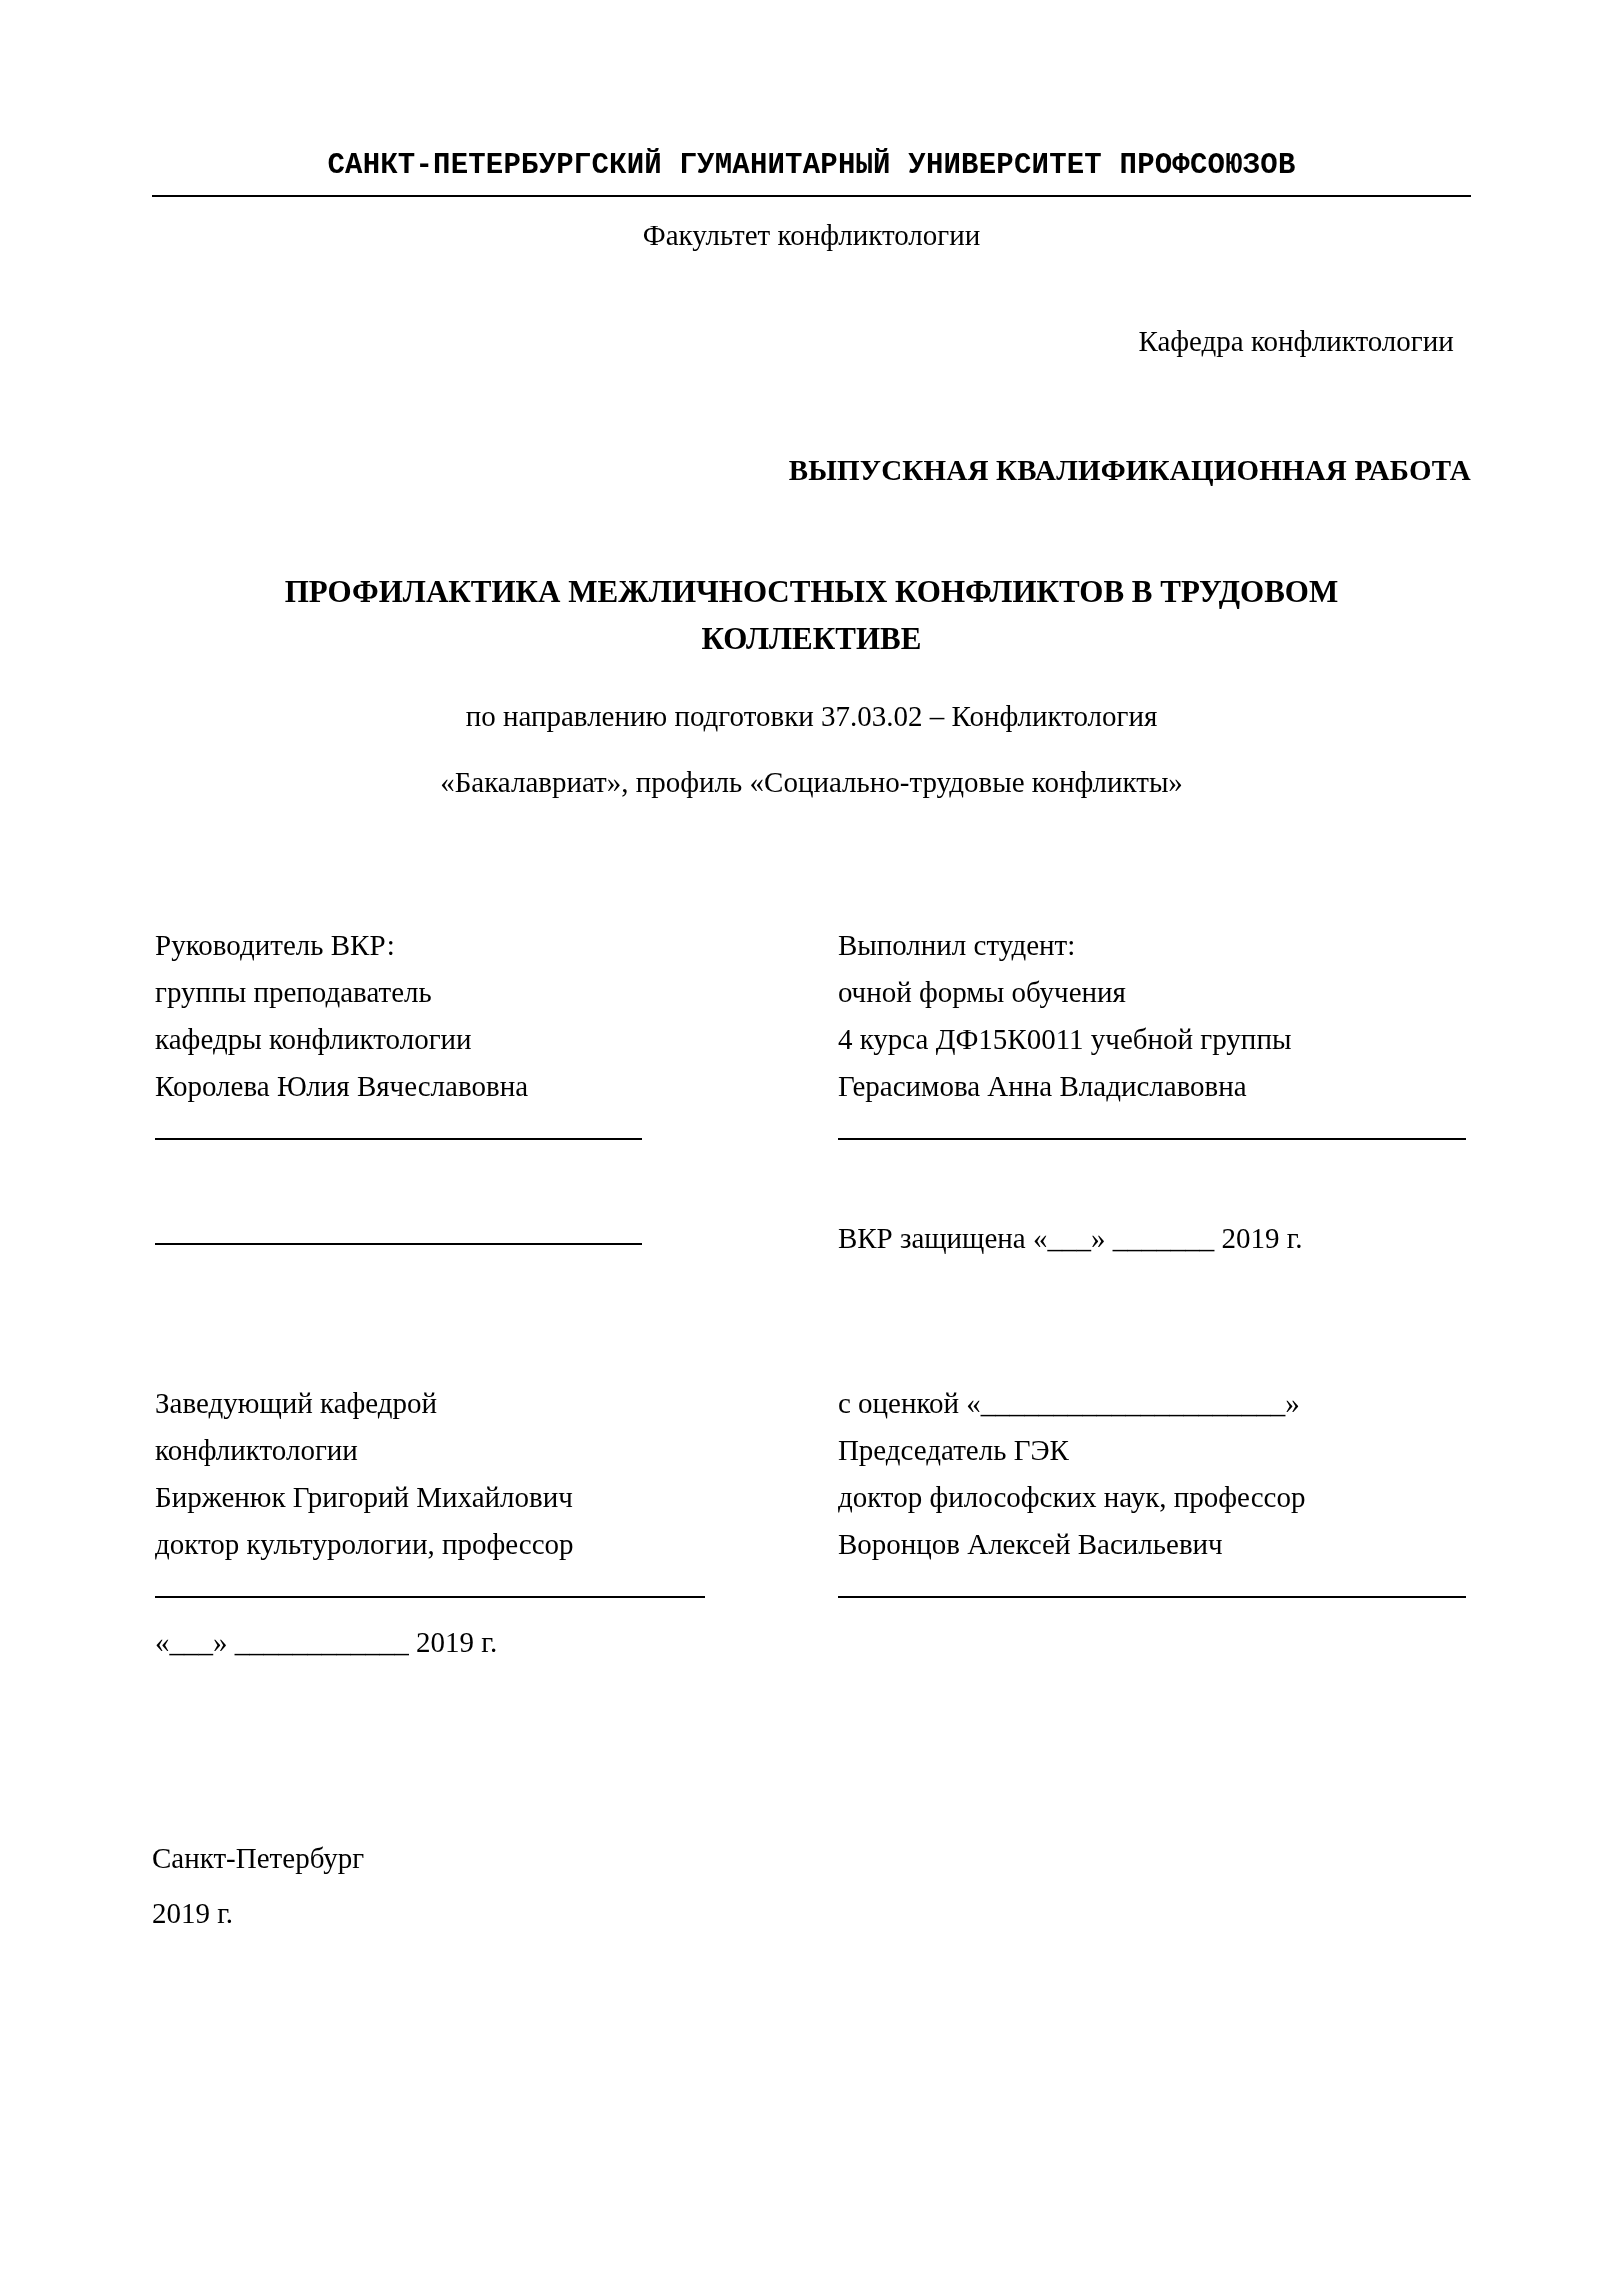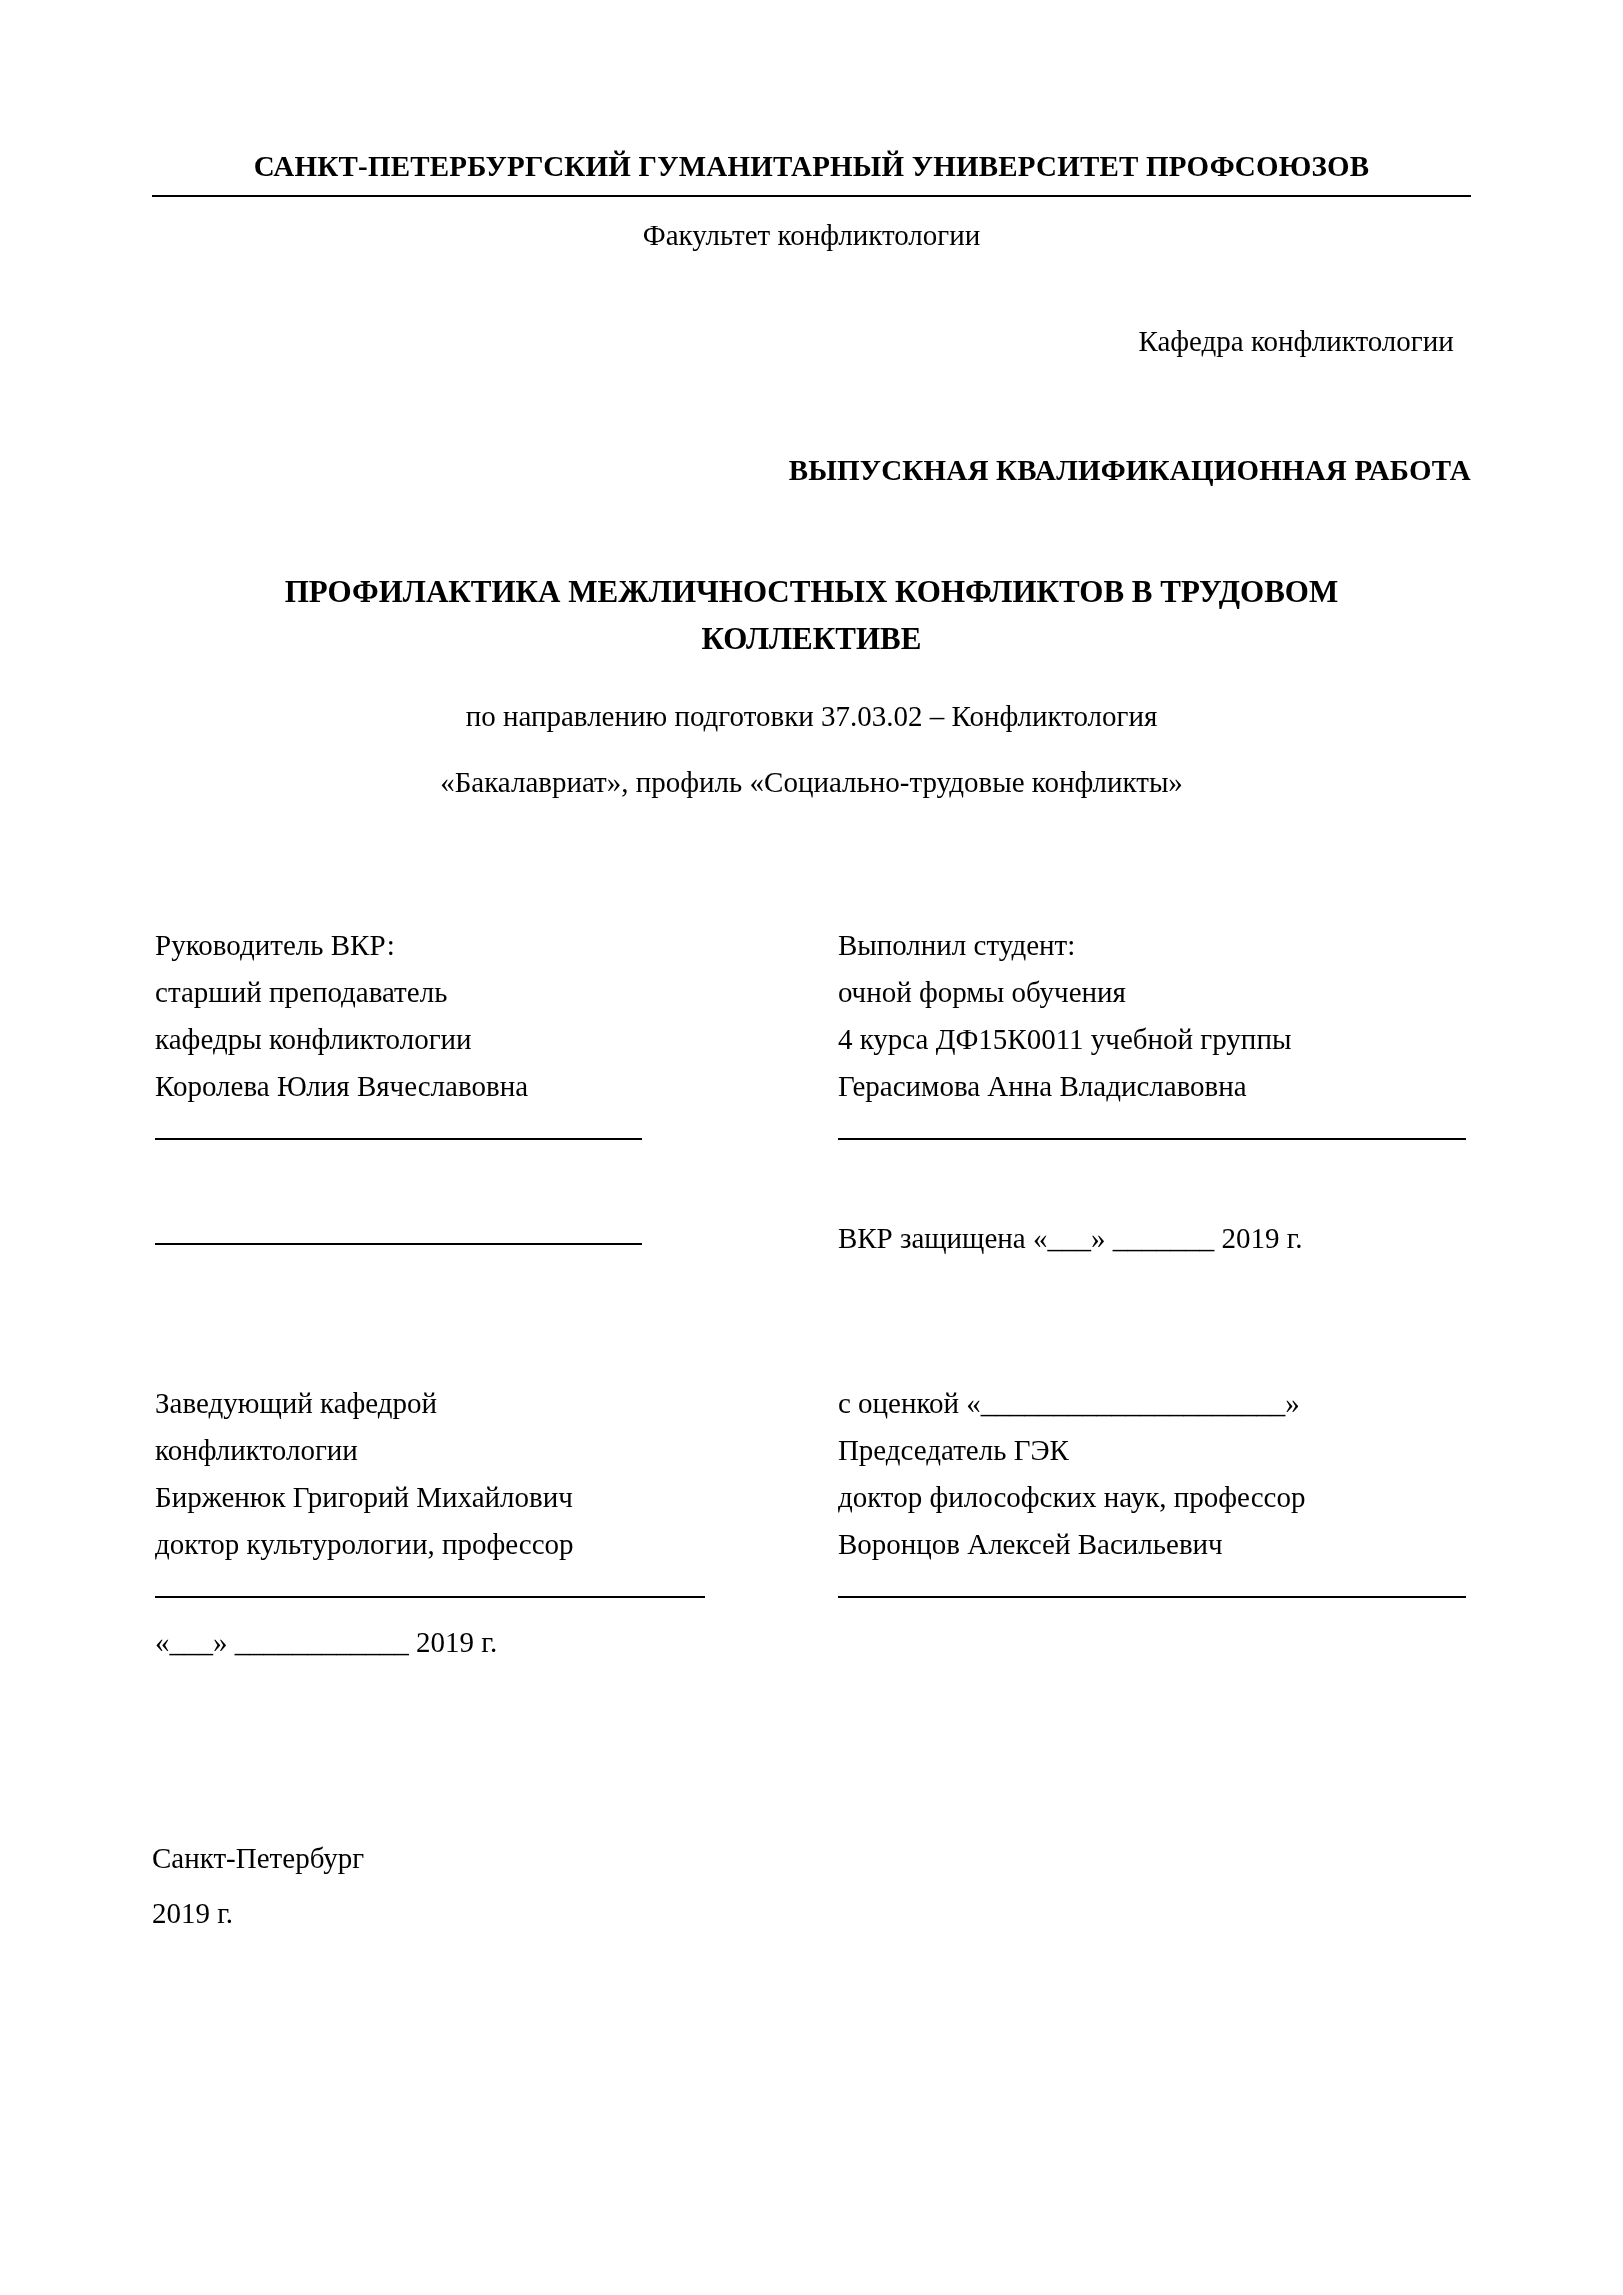--- a/index.html
+++ b/index.html
@@ -26,21 +26,21 @@
     position: relative;
   }
 
   
   .university {
     text-align: center;
     font-weight: bold;
     font-size: 29px;
     letter-spacing: 0.2px;
     line-height: 1.2;
-    font-family: Liberation Serif, serif;
+    font-family: Liberation Mono, monospace;
   }
   .rule {
     border: none;
     border-top: 2.4px solid #000;
     margin: 11px 0 0 0;
     width: 100%;
   }
   .faculty {
     text-align: center;
     font-size: 29px;
@@ -132,21 +132,21 @@
     <div class="department">Кафедра конфликтологии</div>
 
     <div class="doc-type">ВЫПУСКНАЯ КВАЛИФИКАЦИОННАЯ РАБОТА</div>
     <div class="title">ПРОФИЛАКТИКА МЕЖЛИЧНОСТНЫХ КОНФЛИКТОВ В ТРУДОВОМ КОЛЛЕКТИВЕ</div>
     <div class="direction">по направлению подготовки 37.03.02 – Конфликтология</div>
     <div class="profile">«Бакалавриат», профиль «Социально-трудовые конфликты»</div>
 
     <div class="cols">
       <div class="col-left">
         <div class="line">Руководитель ВКР:</div>
-        <div class="line">старший преподаватель</div>
+        <div class="line">группы преподаватель</div>
         <div class="line">кафедры конфликтологии</div>
         <div class="line">Королева Юлия Вячеславовна</div>
         <div class="sig-line sig-short"></div>
         <div class="gap-md"></div>
         <div class="sig-line sig-short"></div>
       </div>
       <div class="col-right">
         <div class="line">Выполнил студент:</div>
         <div class="line">очной формы обучения</div>
         <div class="line">4 курса ДФ15К0011 учебной группы</div>

